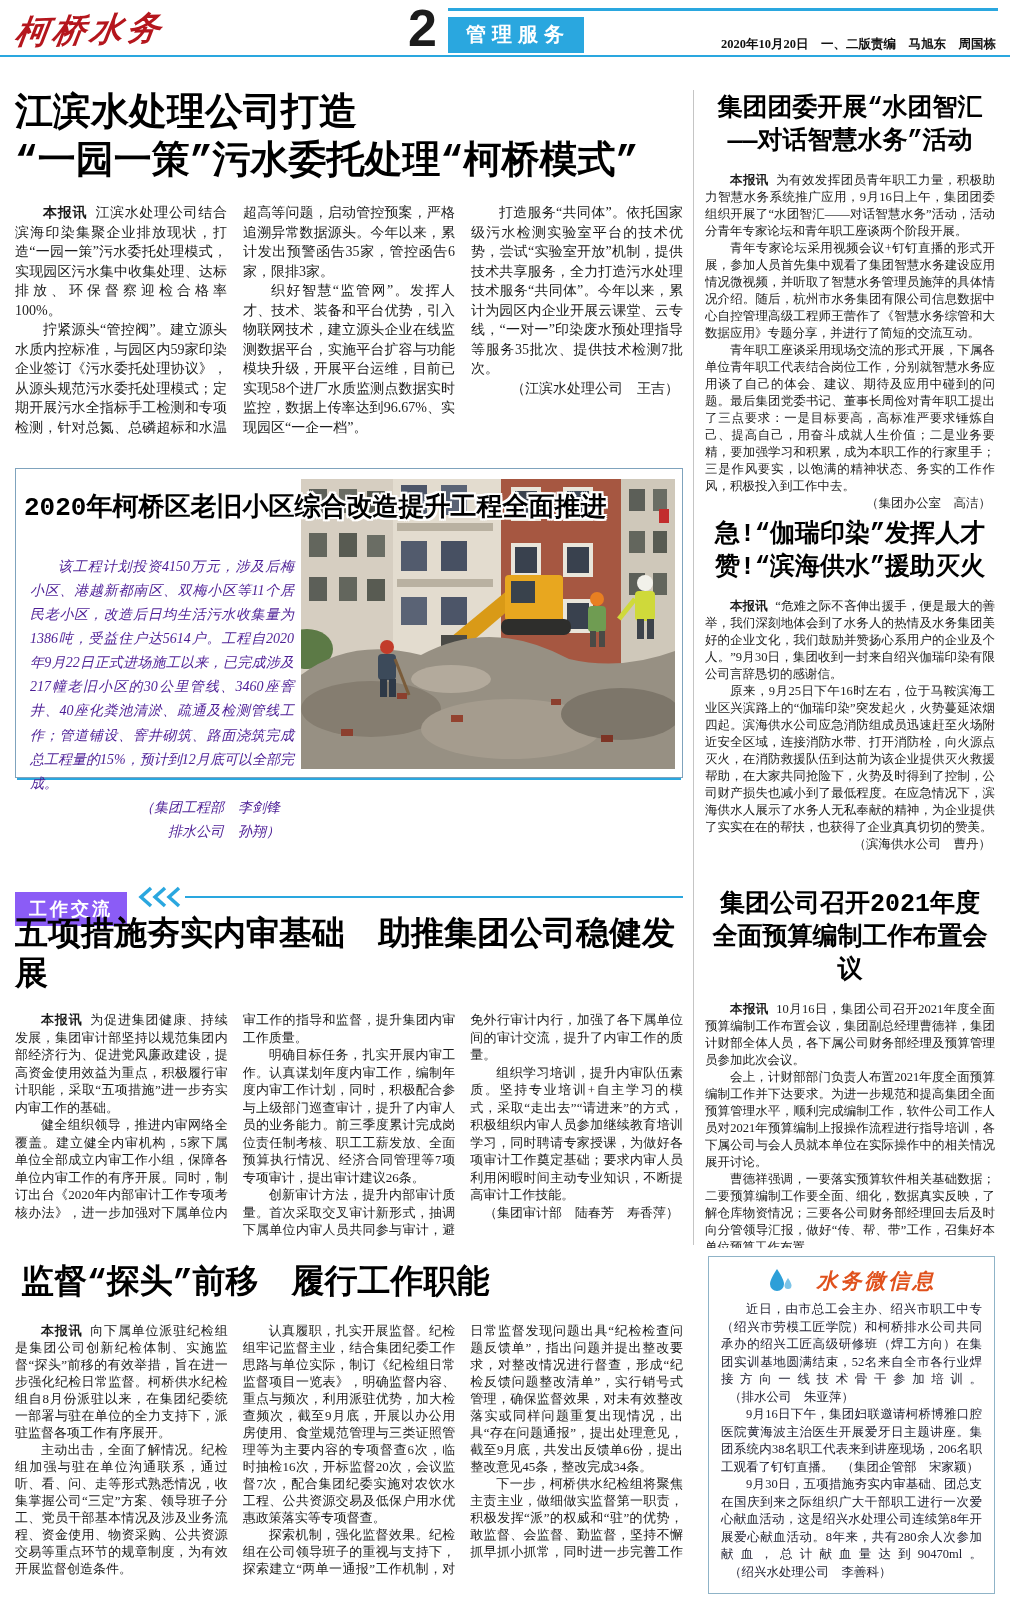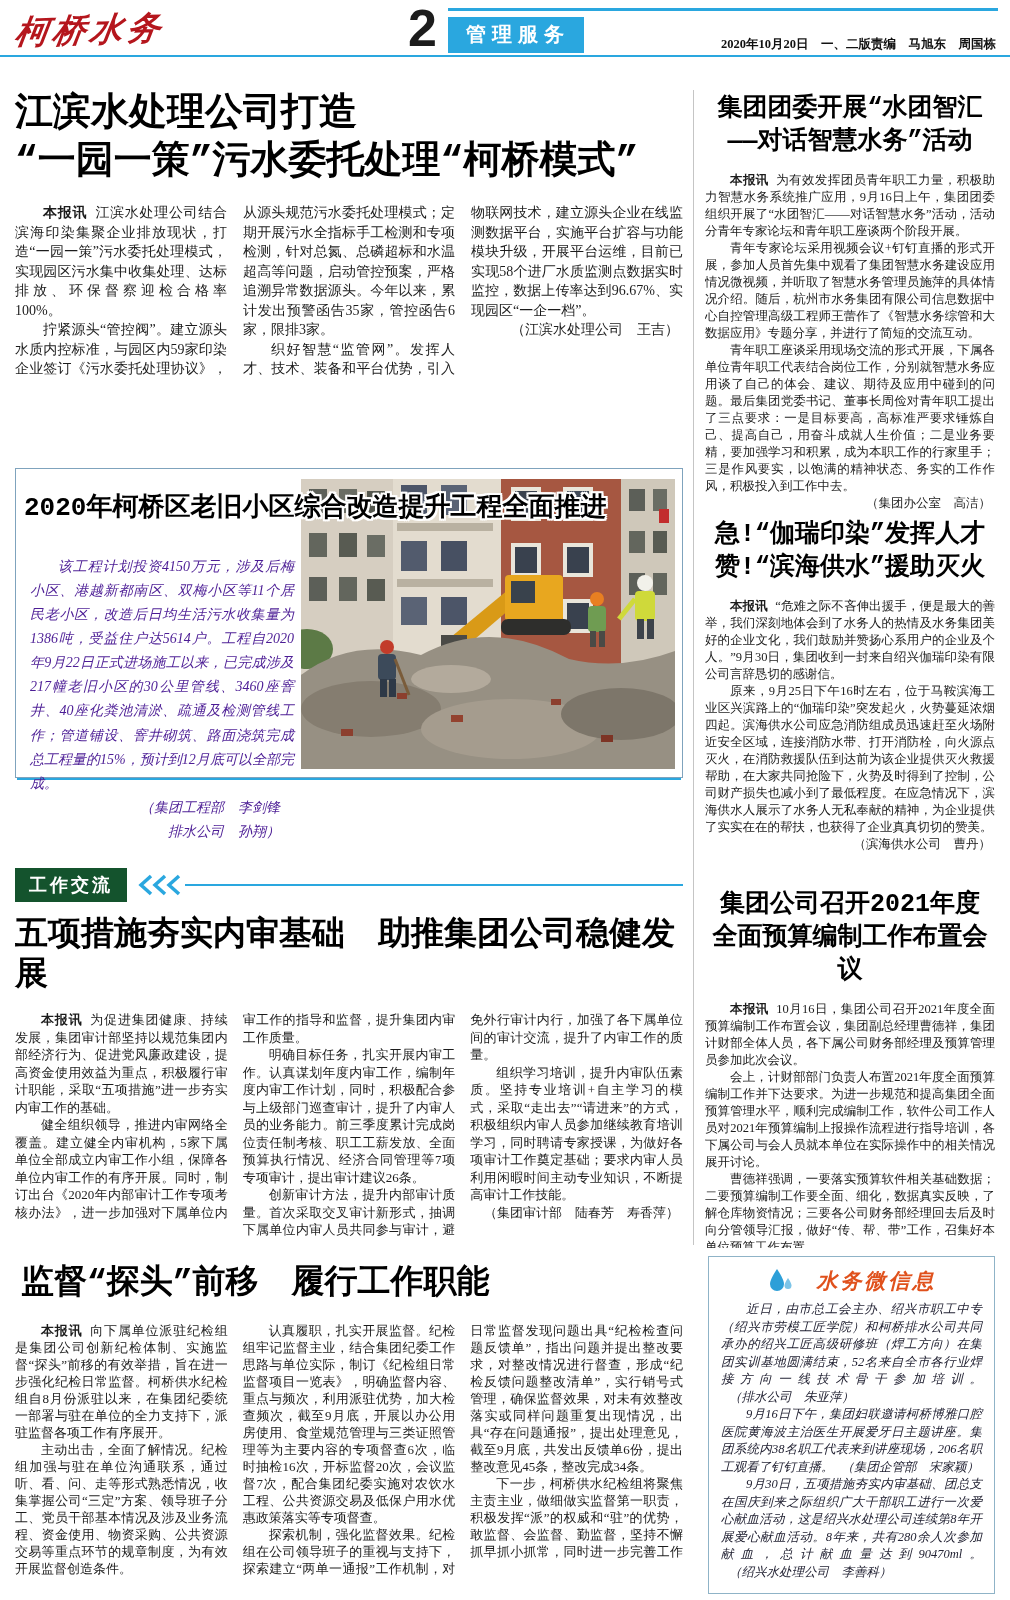--- a/index.html
+++ b/index.html
@@ -33,22 +33,22 @@
   #photo-box .overlay-title{position:absolute;left:8px;top:24px;width:650px;z-index:3;
       font-size:26px;line-height:1.2;letter-spacing:0px;
       text-shadow:-2px 0 #fff,2px 0 #fff,0 -2px #fff,0 2px #fff,-2px -2px #fff,2px 2px #fff,-2px 2px #fff,2px -2px #fff;}
   #photo-box .kai{position:absolute;left:14px;top:86px;width:264px;
       font-style:italic;font-size:14px;line-height:1.72;color:#4c1d95;}
   #photo-box .kai p{margin:0;text-indent:2em;text-align:justify;}
   #photo-box .kai .attr{padding-right:14px;}
   #photo{position:absolute;left:285px;top:10px;width:374px;height:290px;overflow:hidden;background:#c9c0b2;}
   
   #work-strip{position:absolute;left:15px;top:868px;width:668px;display:flex;align-items:center;}
-  .badge-red{background:#14532d;color:#fff;font-family:"Liberation Sans","DejaVu Sans",sans-serif;
-             font-weight:bold;font-size:18px;letter-spacing:3px;padding:5px 14px;}
+  .badge-red{background:#8b5cf6;color:#fff;font-family:"Liberation Sans","DejaVu Sans",sans-serif;
+             font-weight:bold;font-size:18px;letter-spacing:3px;padding:5px 14px;margin-top:24px;}
   #work-strip .chev{margin-left:10px;flex:0 0 auto;display:block;}
   #work-strip .rule{flex:1;height:2px;background:#2aa7df;margin-left:2px;}
   
   #article-c{position:absolute;left:15px;top:916px;width:668px;}
   #article-c h2{font-size:33px;line-height:1.2;}
   #article-c .body-text{margin-top:16px;height:268px;overflow:hidden;
       column-count:3;column-gap:15px;font-size:13px;line-height:17.5px;}
   
   #article-d{position:absolute;left:15px;top:1264px;width:668px;}
   #article-d h2{font-size:33px;line-height:1.2;padding-left:6px;}
@@ -60,21 +60,21 @@
   .rcol .body-text{margin-top:14px;font-size:12.5px;line-height:17px;}
   #article-b{top:92px;height:420px;overflow:hidden;}
   #article-e{top:518px;height:360px;overflow:hidden;}
   #article-f{top:888px;height:360px;overflow:hidden;}
   
   #wechat-box{position:absolute;left:708px;top:1256px;width:287px;height:338px;box-sizing:border-box;
               border:1px solid #8fb3c7;padding:8px 12px;background:#fff;}
   #wechat-box .wx-head{display:flex;align-items:center;justify-content:center;gap:24px;margin:2px 0 6px 0;}
   #wechat-box .wx-title{color:#e0511c;font-weight:bold;font-style:italic;font-size:21px;letter-spacing:3px;
                         font-family:"Liberation Sans","DejaVu Sans",sans-serif;}
-  #wechat-box .wx-body{font-style:italic;font-size:12.5px;line-height:17.5px;color:#223;}
+  #wechat-box .wx-body{font-size:12.5px;line-height:17.5px;color:#223;}
   #wechat-box .wx-body p{margin:0;text-indent:2em;text-align:justify;}
   #wechat-box .wx-attr{margin-left:8px;white-space:nowrap;}
 </style>
 </head>
 <body>
 
 <div id="page">
 
   <div class="masthead">柯桥水务</div>
   <div class="pageno">2</div>
@@ -86,20 +86,21 @@
 
   <div id="article-a">
     <h1>
       <span>江滨水处理公司打造</span><br>
       <span>“一园一策”污水委托处理“柯桥模式”</span>
     </h1>
     <div class="body-text">
       <p><b class="lead">本报讯</b><span>江滨水处理公司结合滨海印染集聚企业排放现状，打造“一园一策”污水委托处理模式，实现园区污水集中收集处理、达标排放、环保督察迎检合格率100%。</span></p>
       <p>拧紧源头“管控阀”。建立源头水质内控标准，与园区内59家印染企业签订《污水委托处理协议》，从源头规范污水委托处理模式；定期开展污水全指标手工检测和专项检测，针对总氮、总磷超标和水温超高等问题，启动管控预案，严格追溯异常数据源头。今年以来，累计发出预警函告35家，管控函告6家，限排3家。</p>
       <p>织好智慧“监管网”。发挥人才、技术、装备和平台优势，引入物联网技术，建立源头企业在线监测数据平台，实施平台扩容与功能模块升级，开展平台运维，目前已实现58个进厂水质监测点数据实时监控，数据上传率达到96.67%、实现园区“一企一档”。</p>
+      <p>打造服务“共同体”。依托国家级污水检测实验室平台的技术优势，尝试“实验室开放”机制，提供技术共享服务，全力打造污水处理技术服务“共同体”。今年以来，累计为园区内企业开展云课堂、云专线，“一对一”印染废水预处理指导等服务35批次、提供技术检测7批次。</p>
       <p class="attr">（江滨水处理公司　王吉）</p>
     </div>
   </div>
 
   <div id="photo-box">
     <div id="photo">
       <svg width="374" height="290" viewBox="0 0 374 290">
 
         <rect x="0" y="0" width="92" height="195" fill="#d6cec1"></rect>
         <rect x="8" y="10" width="18" height="24" fill="#5c5f58"></rect>

